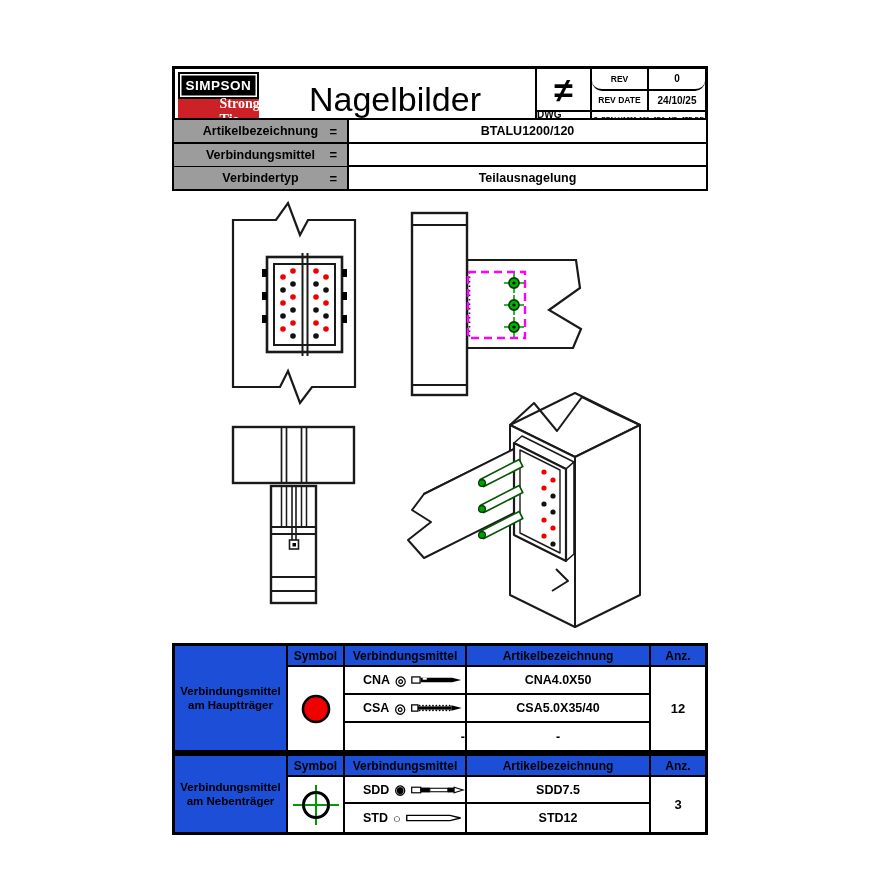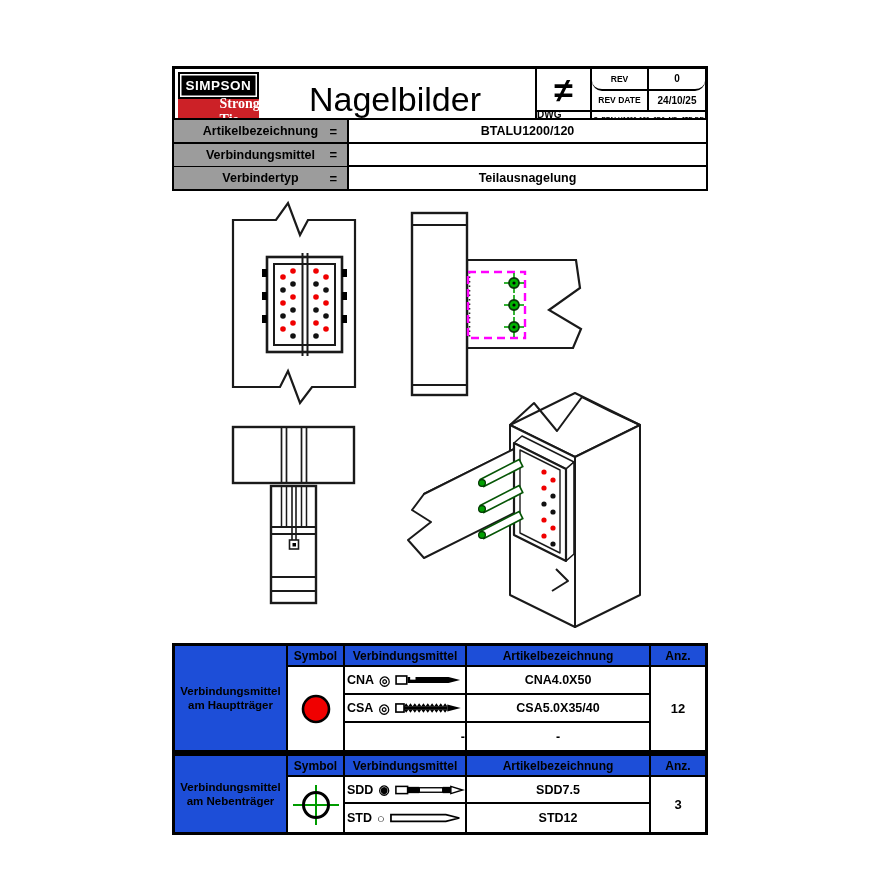--- a/index.html
+++ b/index.html
@@ -46,21 +46,21 @@
   .btab{left:0;width:536px;border:3px solid #000;display:grid;background:#fff;
     grid-template-columns:113px 57px 122px 184px 1fr;}
   .t1{top:593px;height:110px;grid-template-rows:21px 28px 28px 1fr;}
   .t2{top:703px;height:82px;grid-template-rows:21px 27px 1fr;}
   .cell{box-sizing:border-box;display:flex;align-items:center;justify-content:center;}
   .br{border-right:2.5px solid #000;}
   .bb{border-bottom:2.5px solid #000;}
   .gray{background:#1d4ed8;font-weight:bold;font-size:12px;}
   .grplab{grid-column:1;grid-row:1/9;text-align:center;line-height:1.25;font-size:11.5px;padding:2px;}
   .hcell{font-size:12px;}
-  .vm{justify-content:flex-end;padding-left:2px;gap:5px;}
+  .vm{justify-content:flex-end;padding-left:18px;gap:5px;}
   .code{font-size:12.5px;font-weight:bold;}
   .ring{font-size:13px;font-weight:bold;line-height:1;}
   .art{font-size:12.5px;font-weight:bold;}
   .anz{font-size:13px;font-weight:bold;}
 </style>
 </head>
 <body>
 
 <div class="page">
 

